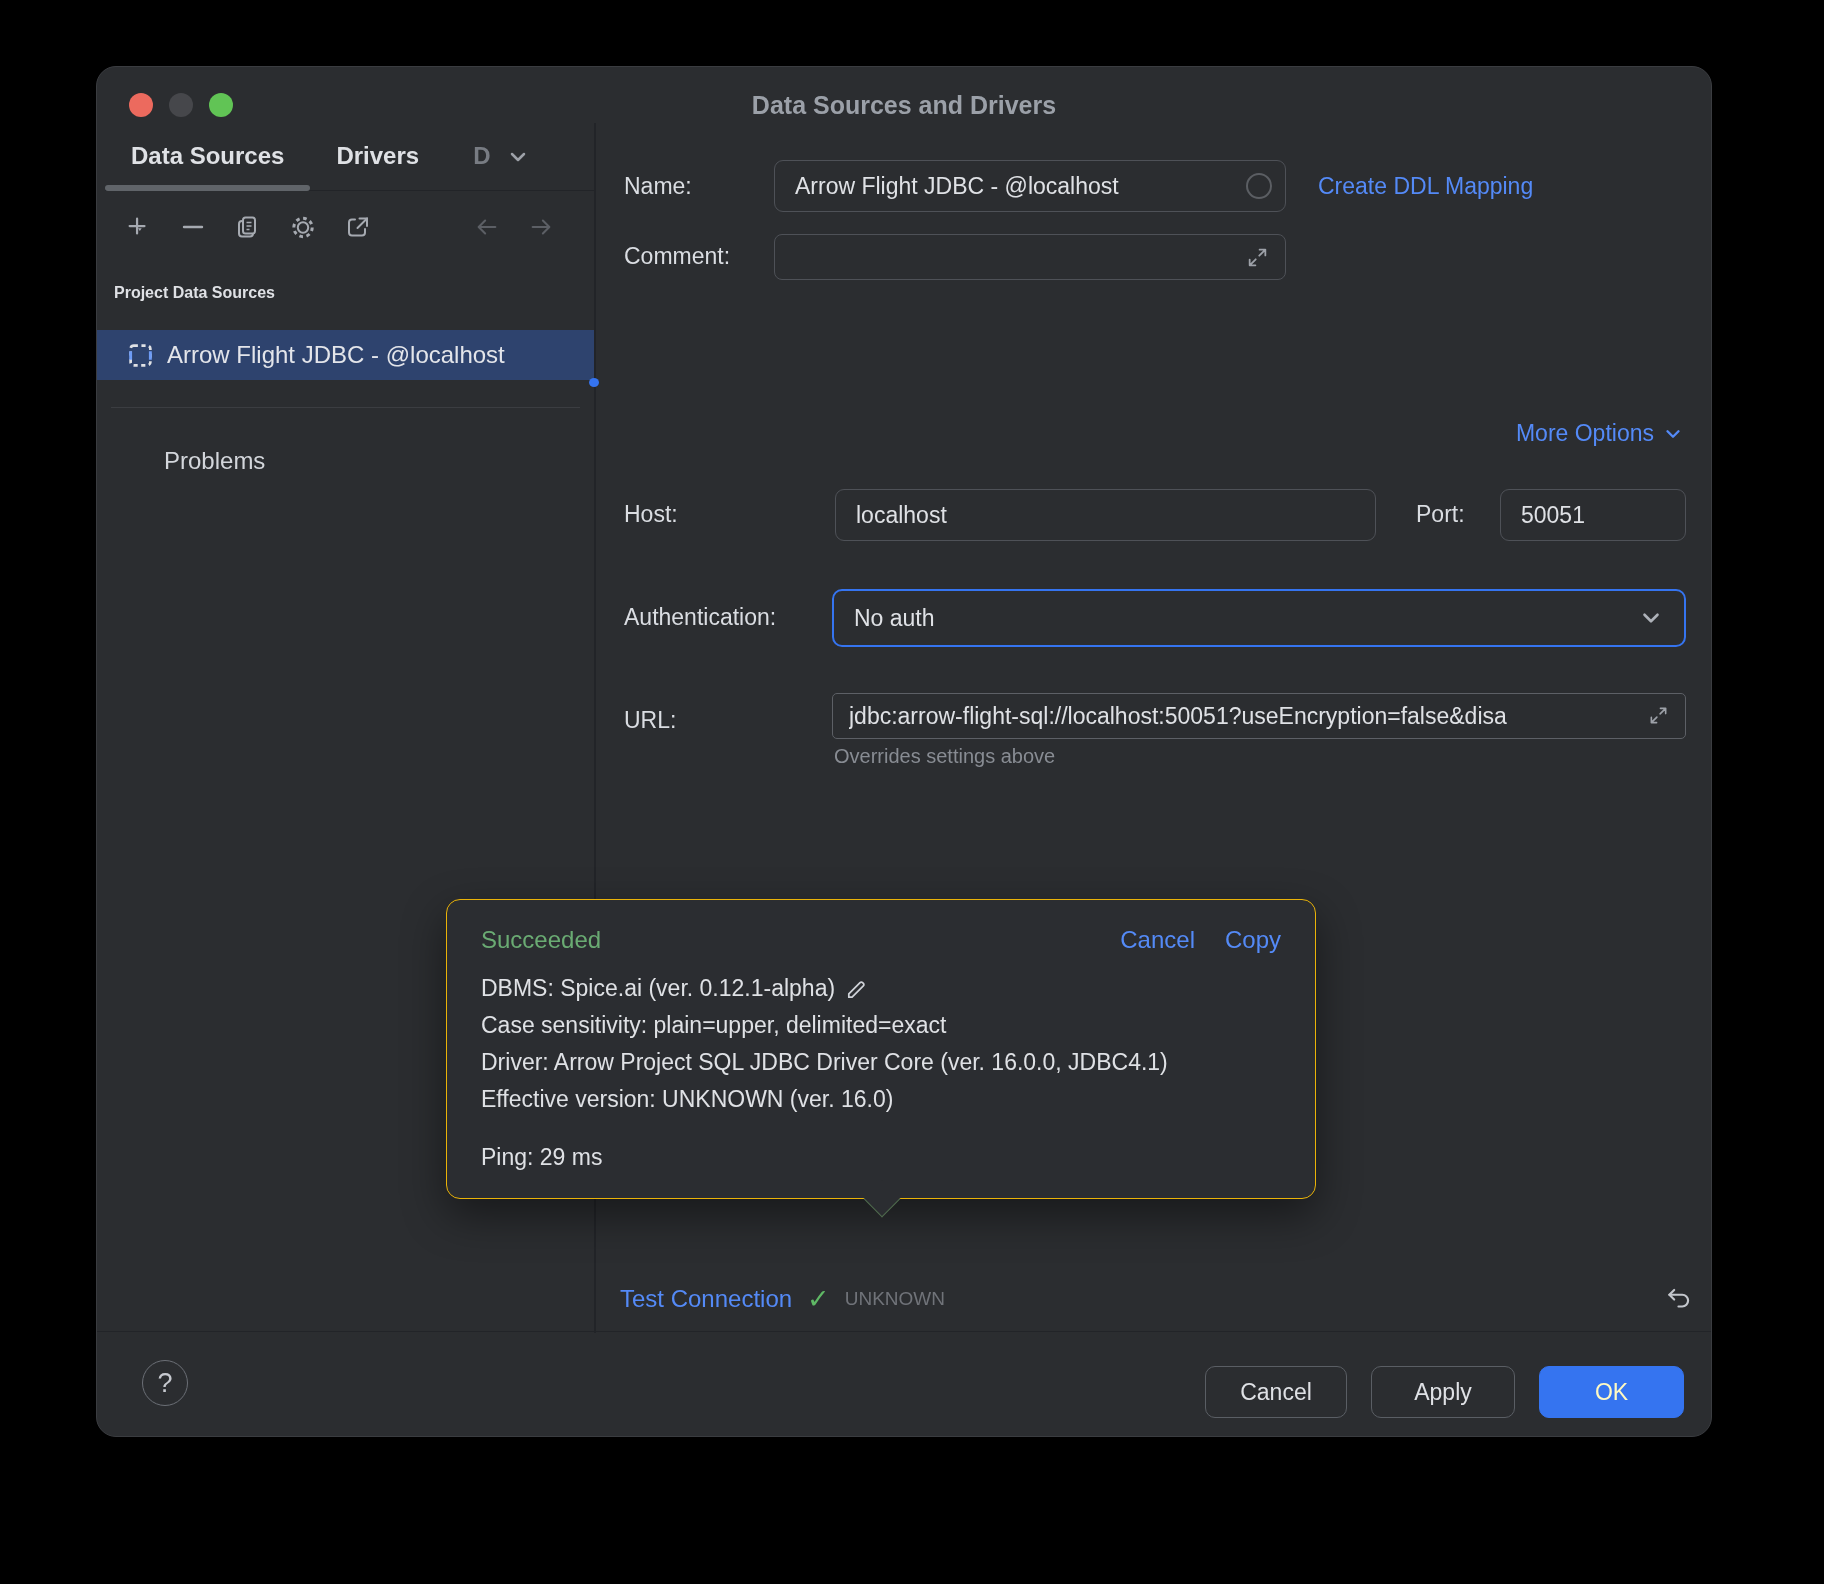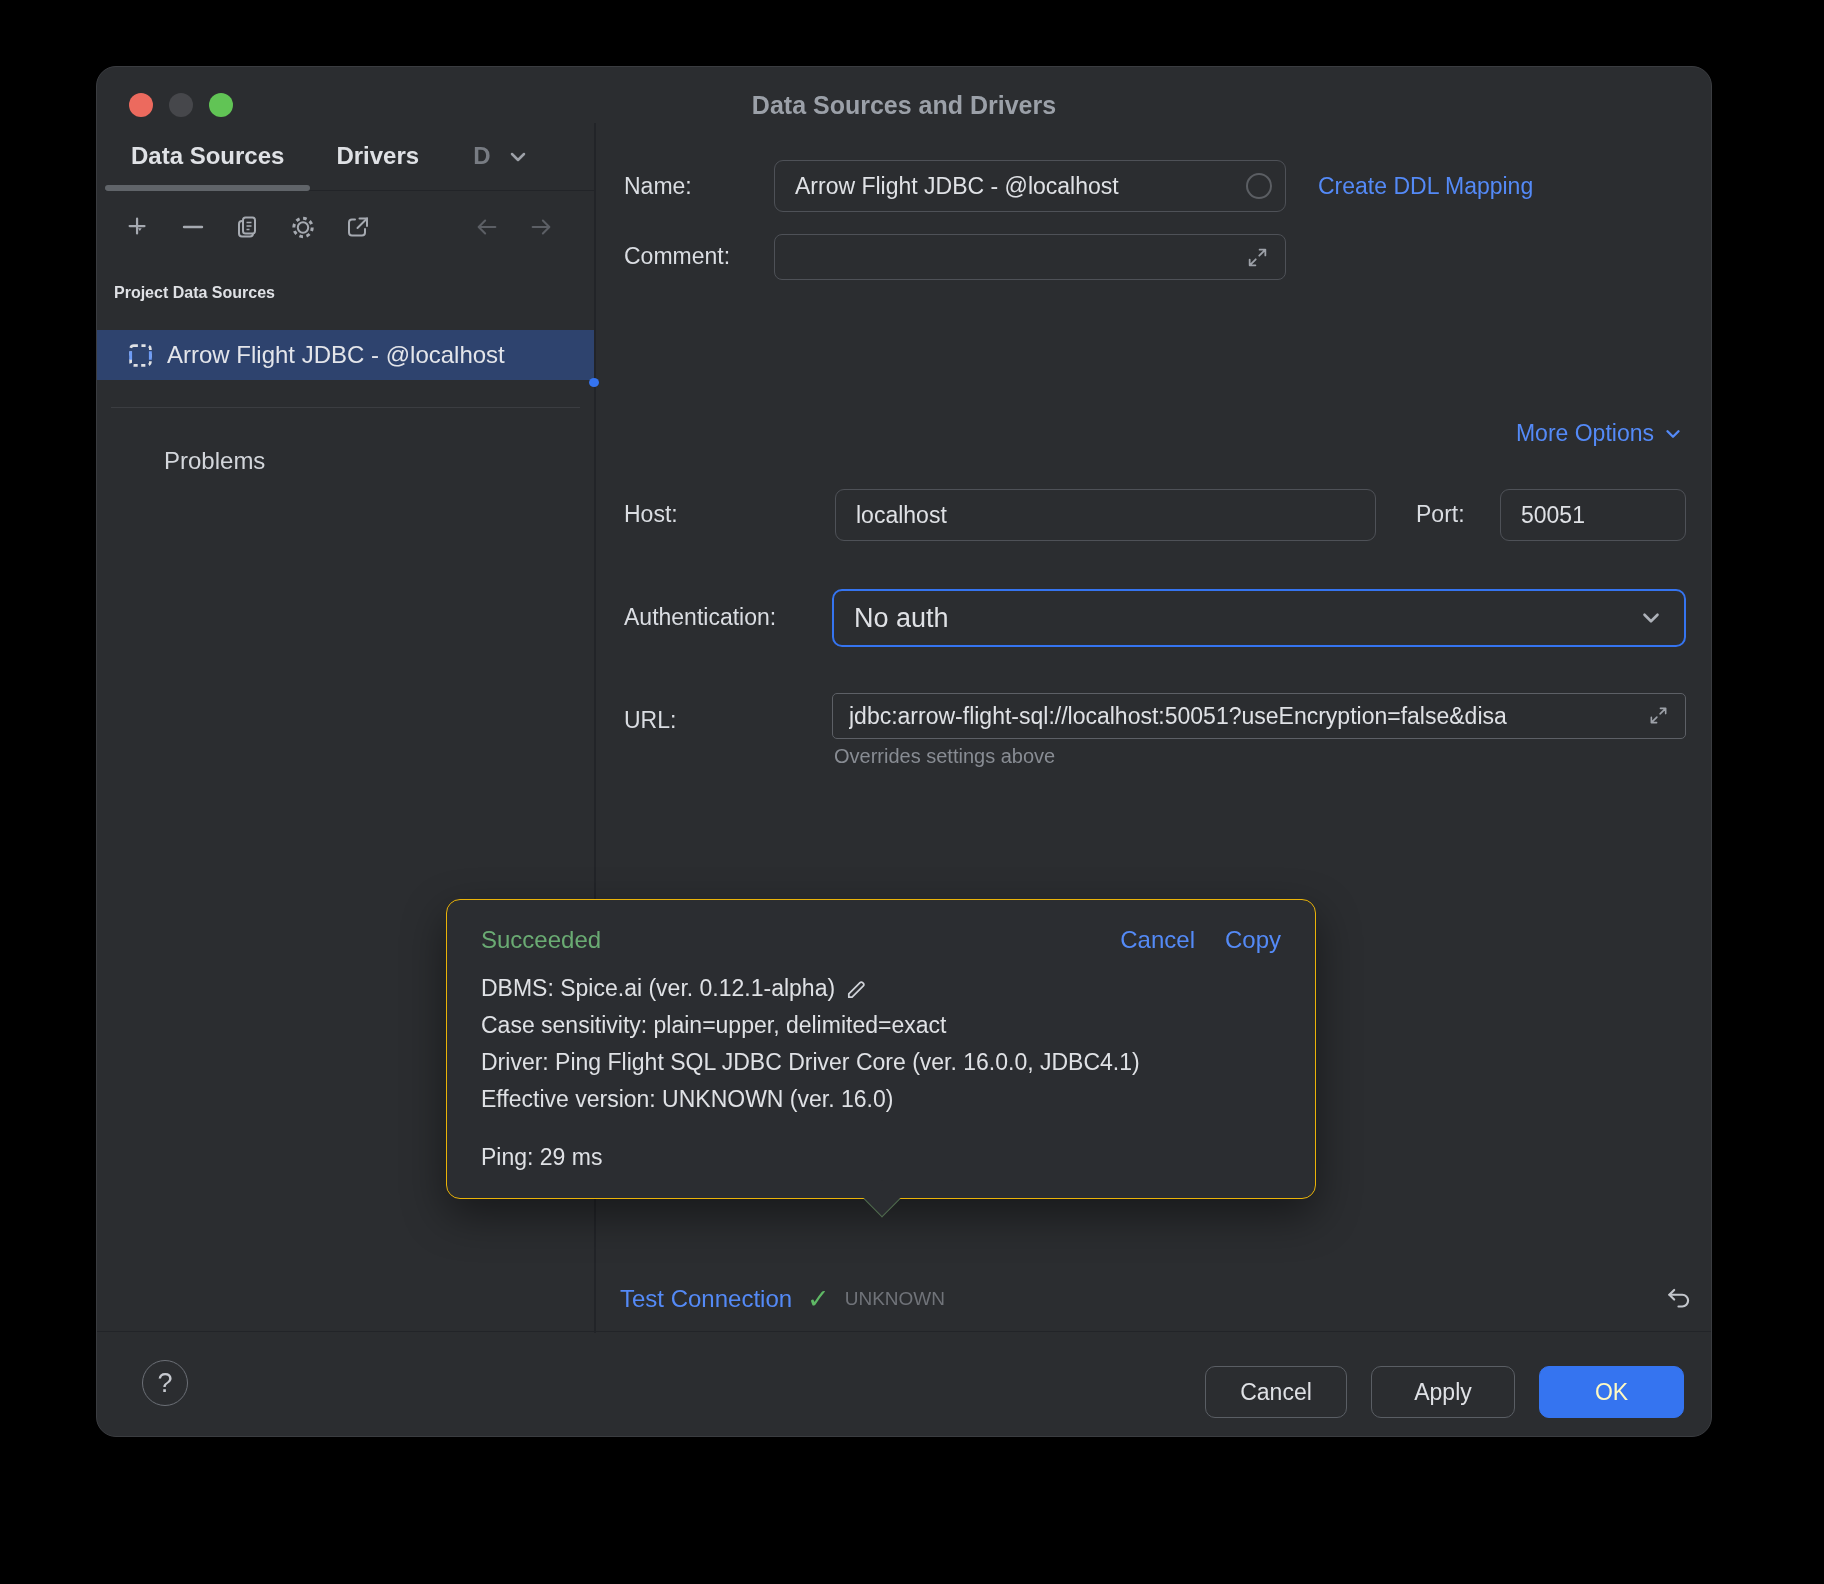--- a/index.html
+++ b/index.html
@@ -91,21 +91,21 @@
   .more-options { position:absolute; right:29px; top:297px; display:flex; align-items:center; gap:8px; }
   .more-options .chev { color:#548af7; display:flex; }
   .host-label { top:378px; }
   .host-input { left:239px; top:366px; width:541px; height:52px; }
   .port-label { left:820px !important; top:378px; }
   .port-input { left:904px; top:366px; width:186px; height:52px; }
   .auth-label { top:481px; }
   .auth-select {
     position:absolute; left:236px; top:466px; width:854px; height:58px;
     border:2.5px solid #3574f0; border-radius:10px; background:#2b2d30;
-    display:flex; align-items:center; padding:0 20px; font-size:27px; color:#dfe1e5;
+    display:flex; align-items:center; padding:0 20px; font-size:23px; color:#dfe1e5;
     cursor:pointer;
   }
   .auth-select .chev { margin-left:auto; color:#aeb2b9; display:flex; }
   .url-label { top:584px; }
   .url-input { left:236px; top:570px; width:854px; height:46px; border-radius:5px;
     border:1px solid #5d6066; padding:0 40px 0 16px; }
   .url-expand { left:1052px; top:582px; }
   .url-hint { position:absolute; left:238px; top:622px; font-size:20px; color:#888c93; }
   
   .result-popup {
@@ -310,21 +310,21 @@
         <span class="pencil">
           <svg width="24" height="24" viewBox="0 0 22 22" fill="none" stroke="currentColor" stroke-width="1.6" stroke-linejoin="round">
             <path d="M3.5 15.5L13.8 5.2a1.6 1.6 0 0 1 2.3 0l.7.7a1.6 1.6 0 0 1 0 2.3L6.5 18.5H3.5v-3z"></path>
           </svg>
         </span>
       </div>
       <div class="popup-line">
           <span>Case sensitivity: plain=upper, delimited=exact</span>
         </div>
       <div class="popup-line">
-          <span>Driver: Ping Flight SQL JDBC Driver Core (ver. 16.0.0, JDBC4.1)</span>
+          <span>Driver: Arrow Project SQL JDBC Driver Core (ver. 16.0.0, JDBC4.1)</span>
         </div>
       <div class="popup-line">
           <span>Effective version: UNKNOWN (ver. 16.0)</span>
         </div>
       <div class="popup-line popup-ping">
           <span>Ping: 29 ms</span>
         </div>
     </div>
   </div>
 

